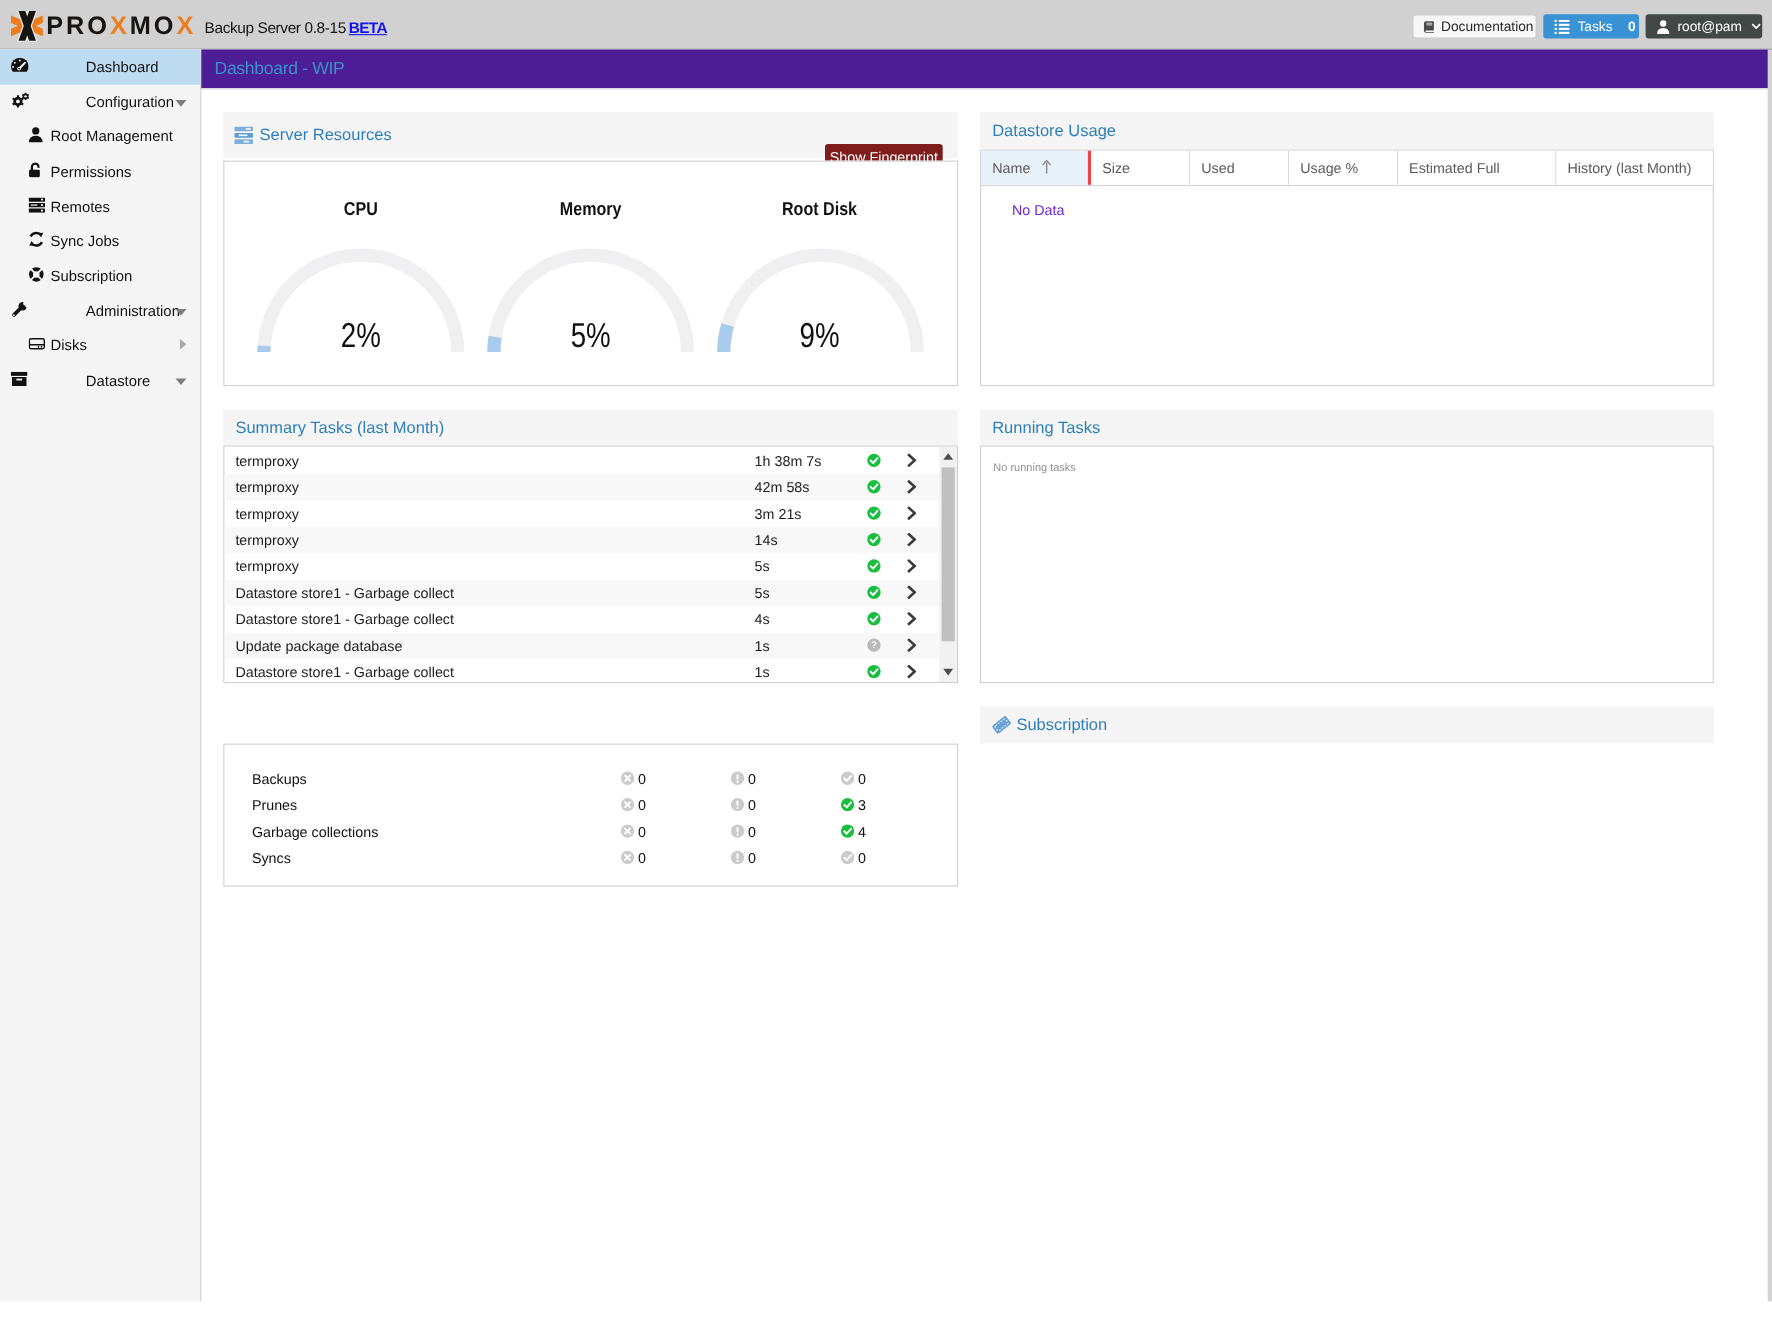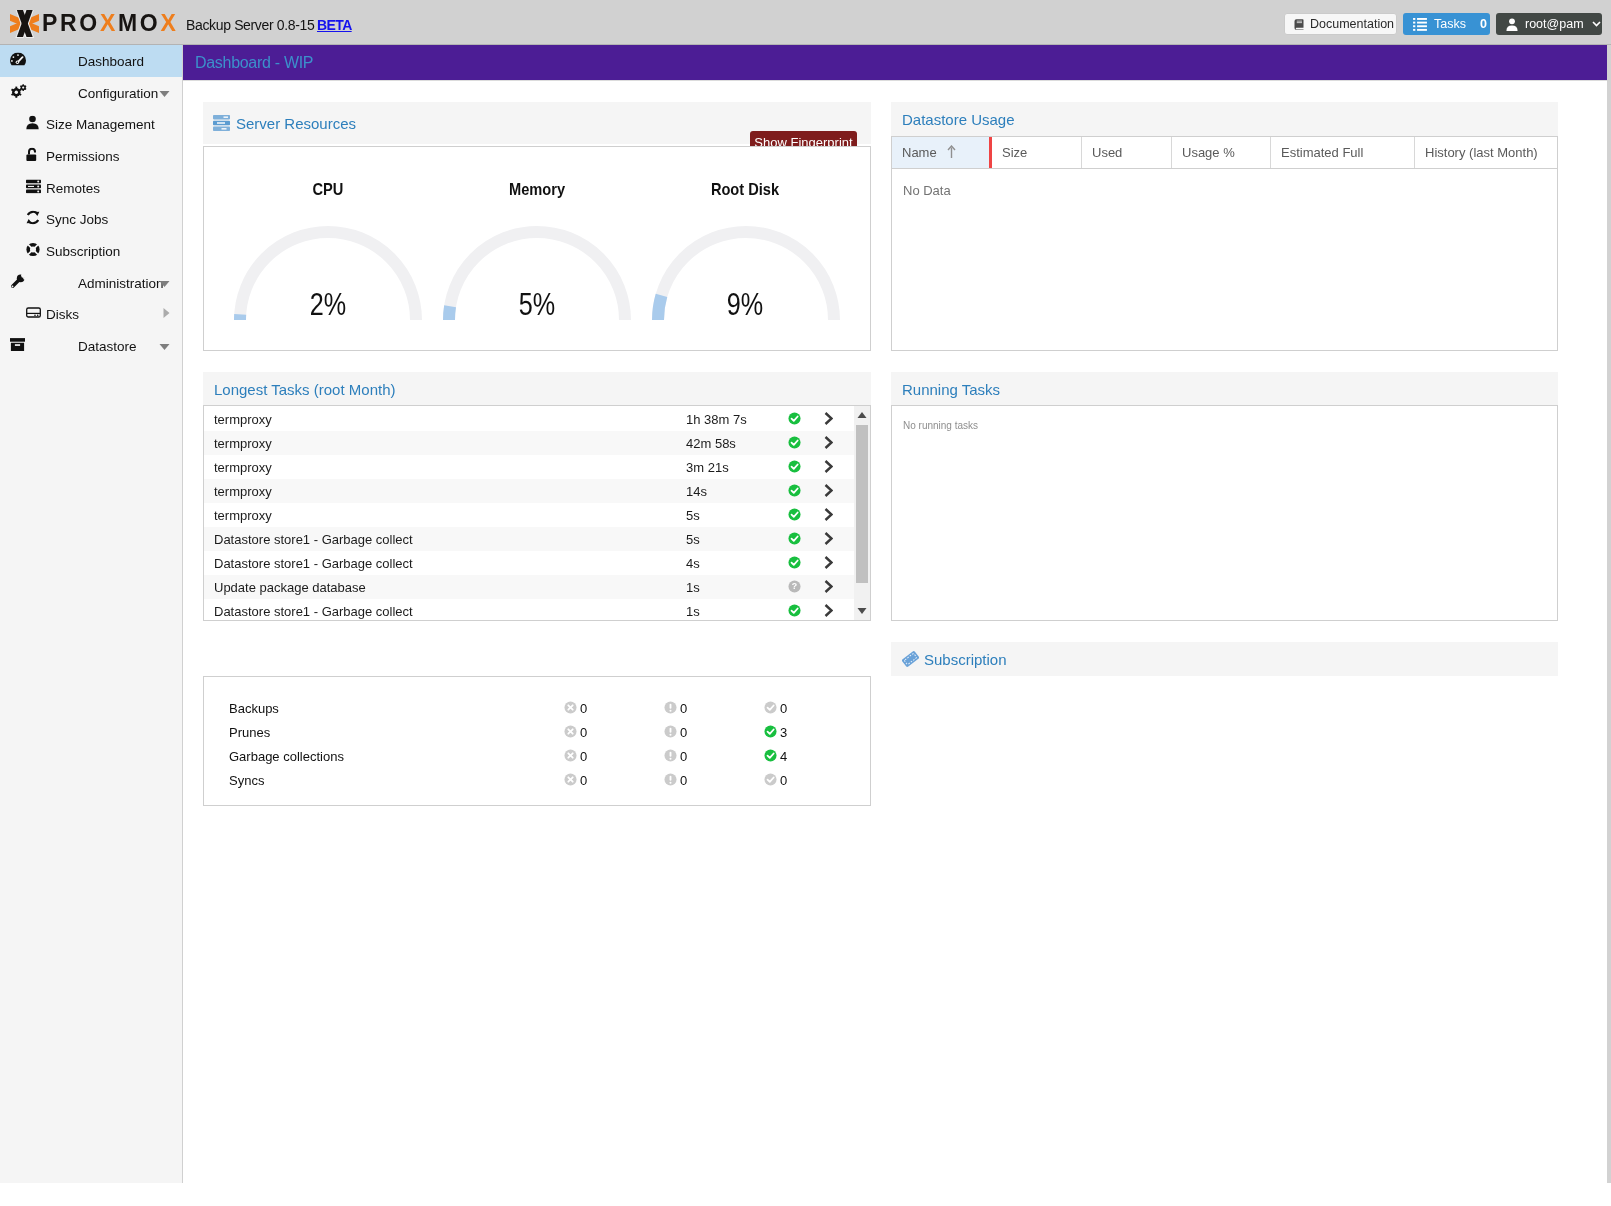--- a/index.html
+++ b/index.html
@@ -47,21 +47,21 @@
 .gsvg { position:absolute; top:123px; }
 #btn-fp { position:absolute; left:547px; top:29px; width:107px; height:24px; background:#7f1d1d; border-radius:3px; color:#fff; font-size:13px; text-align:center; line-height:24px; }
 
 
 #p-du { left:891px; top:102px; width:667px; height:249px; }
 #p-du .hd { height:34px; }
 #p-du .bd { top:34px; bottom:0; }
 .ghrow { position:absolute; left:0; top:0; right:0; height:32px; border-bottom:1px solid #cfcfcf; }
 .gcell { position:absolute; top:0; height:31px; border-right:1px solid #d8d8d8; font-size:13px; color:#5a5a5a; line-height:31px; padding-left:10px; background:#fff; }
 .gcell.sorted { background:#e8f1fa; border-right:3px solid #ef4444; }
-.nodata { position:absolute; left:11px; top:46px; font-size:13px; color:#737373; }
+.nodata { position:absolute; left:28px; top:46px; font-size:13px; color:#6d28d9; }
 
 
 #p-lt { left:203px; top:372px; width:668px; height:249px; }
 #p-lt .hd { height:33px; }
 #p-lt .bd { top:33px; bottom:0; overflow:hidden; }
 .trow { position:absolute; left:0; width:650px; height:24px; font-size:13px; color:#1c1c1c; }
 .trow.alt { background:#f8f8f8; }
 .trow .nm { position:absolute; left:10px; top:50%; transform:translateY(-50%); }
 .trow .dur { position:absolute; left:482px; top:50%; transform:translateY(-50%); }
 .trow .st { position:absolute; left:584px; top:5px; }
@@ -182,21 +182,21 @@
       <span class="txt tx1">Configuration</span>
       <span class="arr"><svg width="11" height="7" viewBox="0 0 11 7">
           <polygon points="0.5,0.5 10.5,0.5 5.5,6.5" fill="#7e7e7e"></polygon>
         </svg></span>
     </div>
     <div class="nav" style="top:63.4px;">
       <span class="ic ic2"><svg width="13" height="14" viewBox="0 0 13 14">
           <circle cx="6.5" cy="3.5" r="3.3" fill="#111"></circle>
           <path fill="#111" d="M0.3 14 Q0.3 7.8 6.5 7.8 Q12.7 7.8 12.7 14 Z"></path>
         </svg></span>
-      <span class="txt tx2">Size Management</span>
+      <span class="txt tx2">Root Management</span>
     </div>
     <div class="nav" style="top:95.1px;">
       <span class="ic ic2"><svg width="14" height="14" viewBox="0 0 14 14">
           <path fill="none" stroke="#111" stroke-width="2" d="M3 7 V4.2 a3 3 0 0 1 6 0 V5"></path>
           <rect x="0.4" y="6.9" width="9.8" height="6.7" rx="1" fill="#111"></rect>
         </svg></span>
       <span class="txt tx2">Permissions</span>
     </div>
     <div class="nav" style="top:126.8px;">
       <span class="ic ic2"><svg width="15" height="14" viewBox="0 0 15 14">
@@ -325,21 +325,21 @@
       <div class="gcell" style="left:280px; width:99px;">Usage %</div>
       <div class="gcell" style="left:379px; width:144px;">Estimated Full</div>
       <div class="gcell" style="left:523px; width:142px; border-right:none;">History (last Month)</div>
     </div>
     <div class="nodata">No Data</div>
   </div>
 </div>
 
 <div class="panel" id="p-lt">
   <div class="hd">
-      <div class="title" style="left:11px;">Longest Tasks (root Month)</div>
+      <div class="title" style="left:11px;">Summary Tasks (last Month)</div>
     </div>
   <div class="bd" id="lt-body">
       <div class="trow" style="top:1px;">
     <span class="nm">termproxy</span>
         <span class="dur">1h 38m 7s</span>
     <span class="st"><svg width="13" height="13" viewBox="0 0 14 14">
             <circle cx="7" cy="7" r="6.5" fill="#18bf3f"></circle>
             <polyline points="3.8,7.2 6.2,9.6 10.4,4.8" fill="none" stroke="#fff" stroke-width="1.9" stroke-linecap="round" stroke-linejoin="round"></polyline>
           </svg></span>
     <span class="ch"><svg width="9" height="13" viewBox="0 0 9 13">

